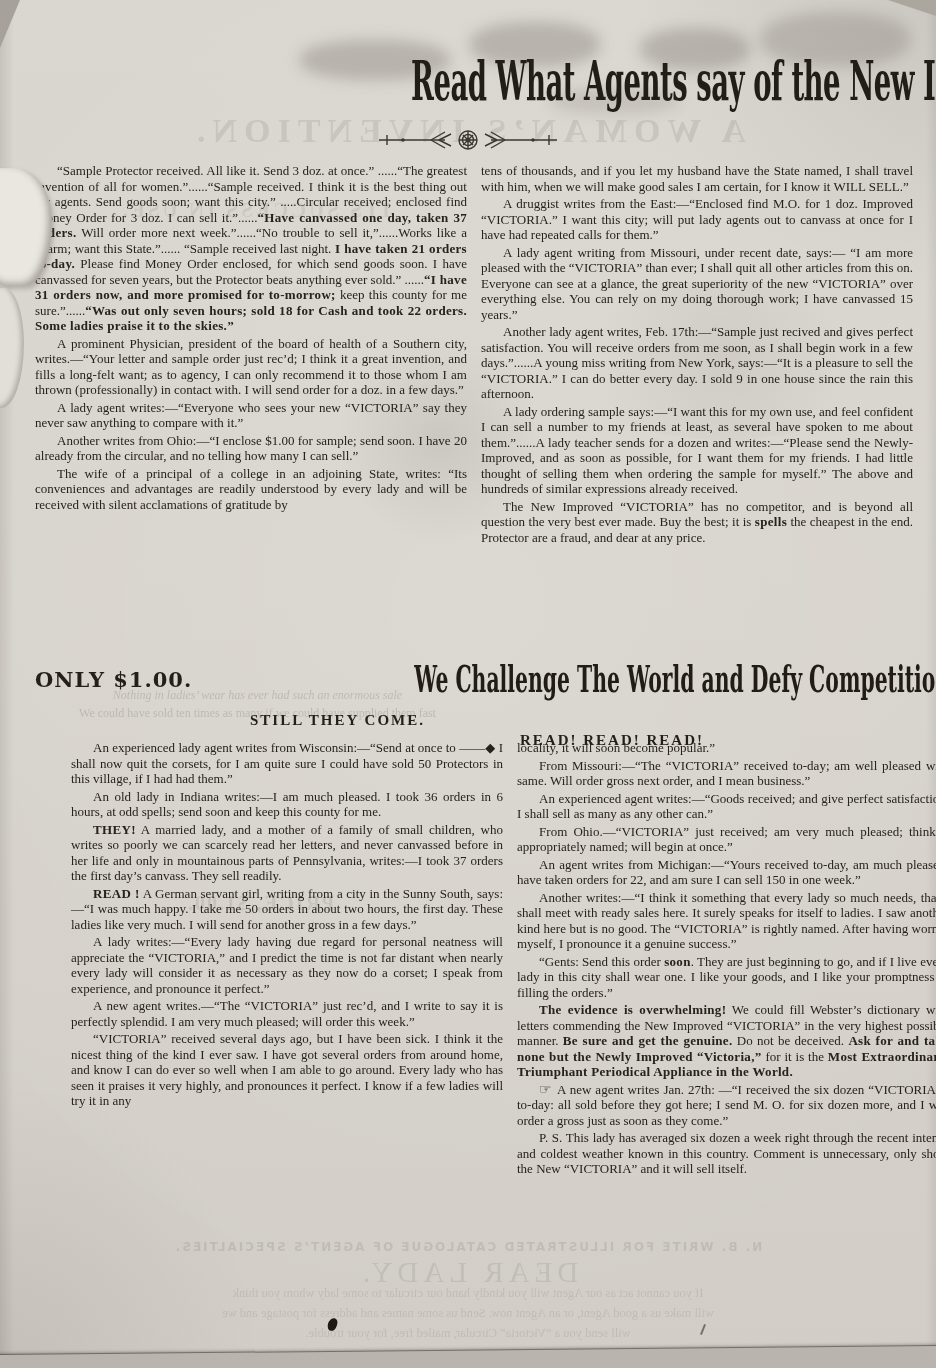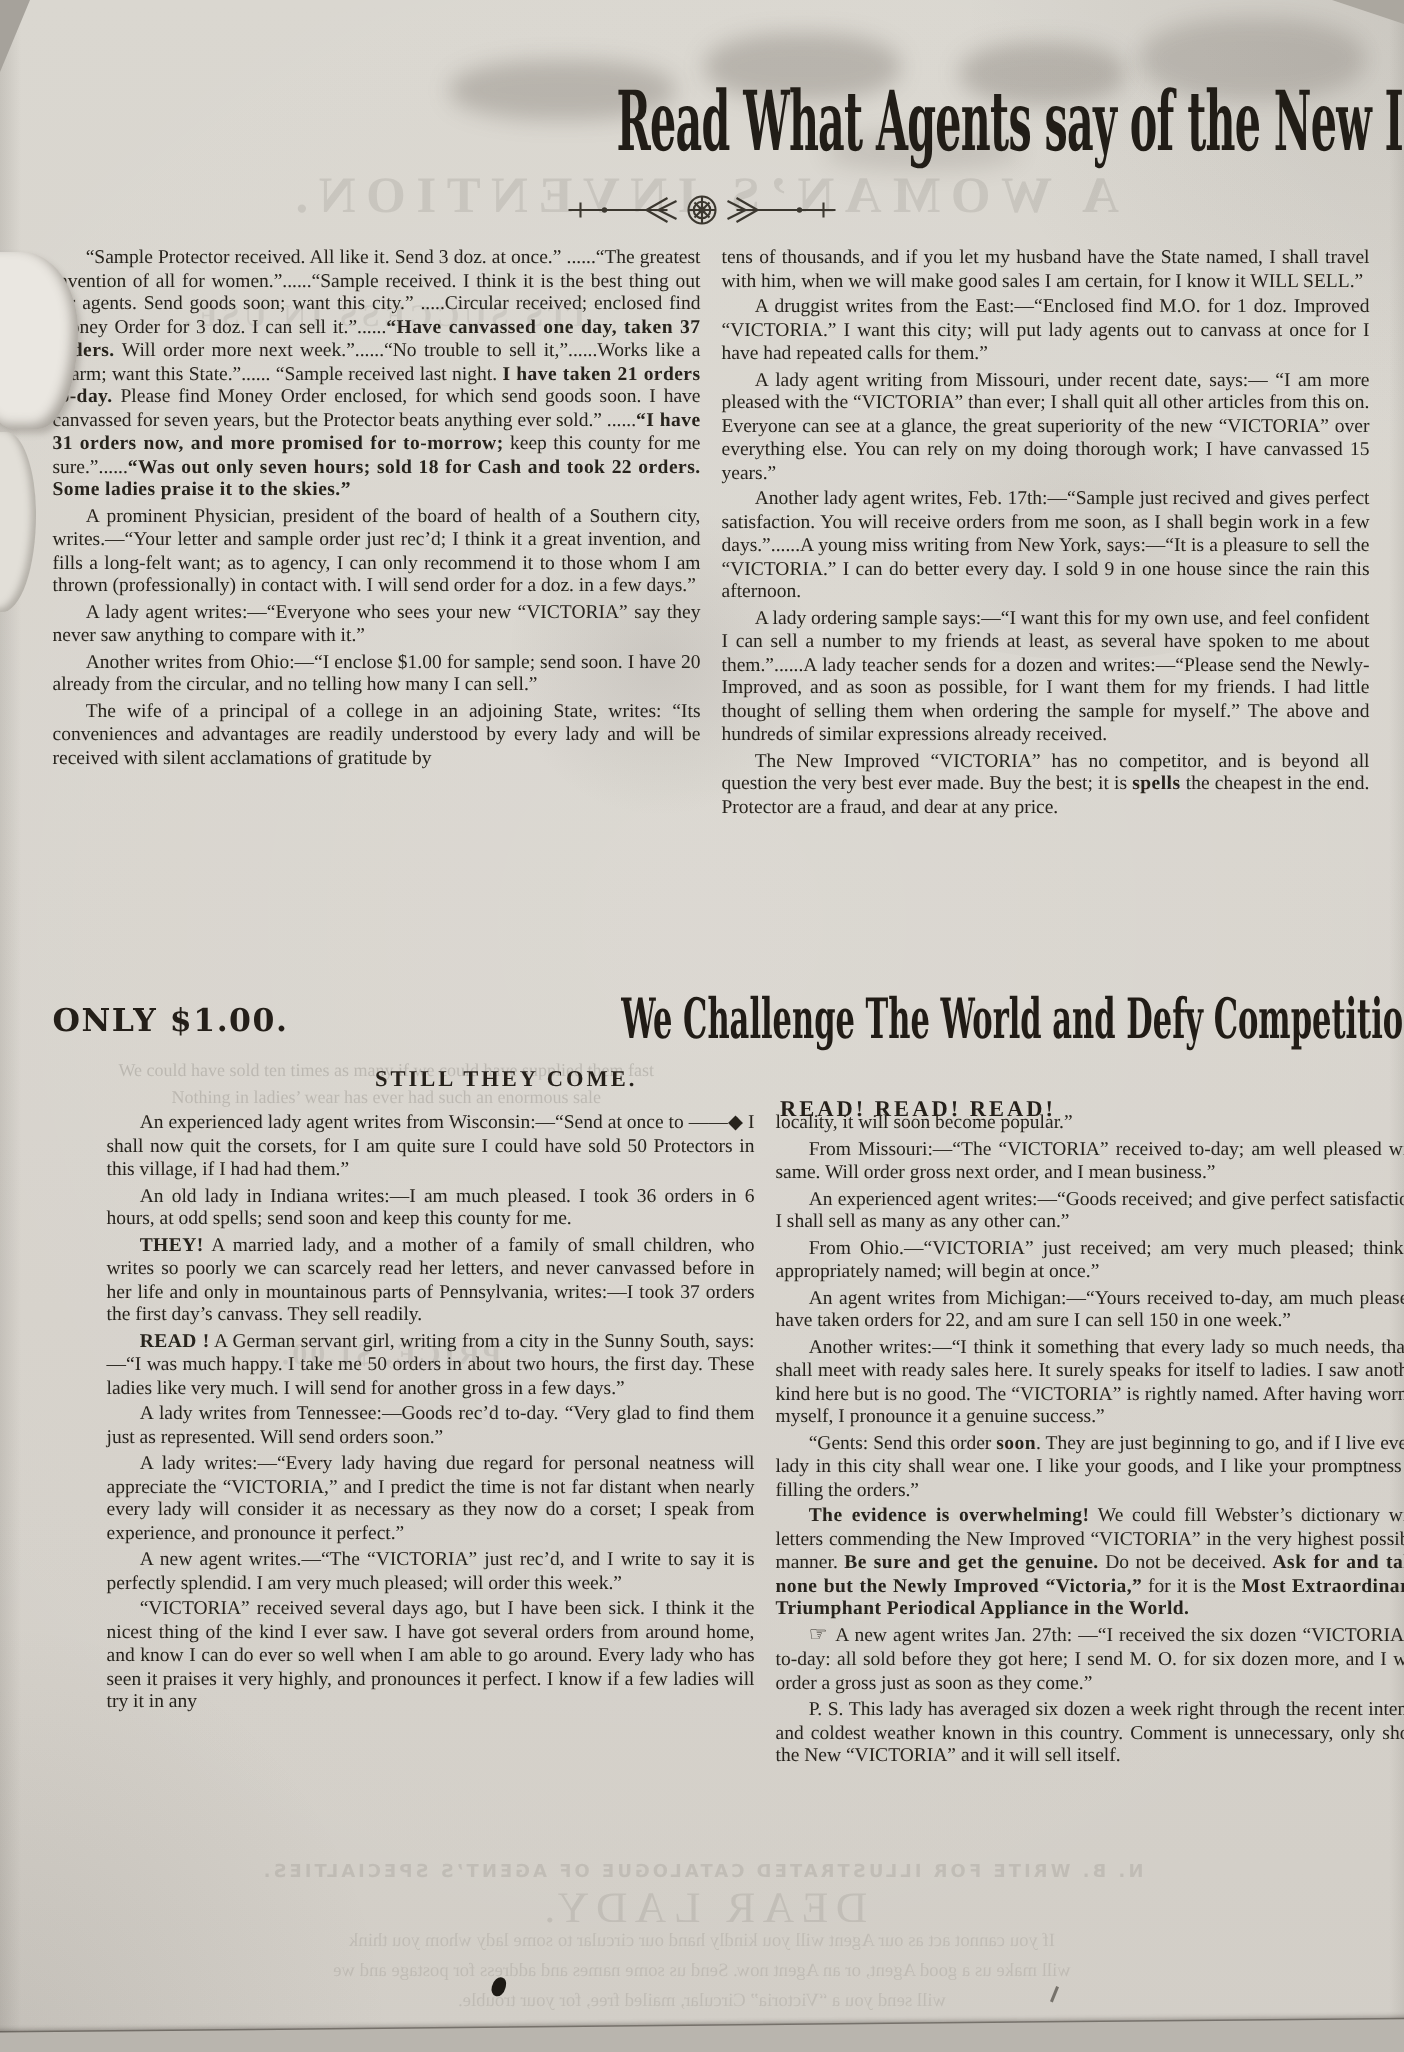--- a/index.html
+++ b/index.html
@@ -36,21 +36,21 @@
   .challenge span{display:inline-block;transform:scaleX(.55);transform-origin:50% 50%;}
   .colhead{position:absolute;top:712px;font-weight:bold;font-size:15px;letter-spacing:2px;white-space:nowrap;color:#241f19;}
   .colhead.lefth{left:250px;}
   .colhead.righth{left:520px;margin-top:20px;}
   
   .ghost{position:absolute;color:#55514a;pointer-events:none;white-space:nowrap;}
   .mir{transform:scaleX(-1);}
   .g-invention{top:112px;left:0;width:100%;text-align:center;font-size:34px;font-weight:bold;letter-spacing:7px;opacity:.13;}
   .g-success{top:198px;left:40px;width:430px;text-align:center;font-size:21px;font-weight:bold;letter-spacing:3px;opacity:.10;}
   .g-offset{left:45px;width:425px;text-align:center;font-size:12px;opacity:.22;filter:blur(.4px);}
-  .g-o1{top:724px;} .g-o2{top:706px;}
+  .g-o1{top:688px;font-style:italic;} .g-o2{top:706px;}
   .g-price{top:892px;left:60px;width:400px;text-align:center;font-size:20px;font-weight:bold;letter-spacing:2px;opacity:.12;}
   .g-cat{top:1240px;left:0;width:100%;text-align:center;font-family:"DejaVu Sans",sans-serif;font-weight:bold;font-size:12px;letter-spacing:2px;opacity:.14;}
   .g-dear{top:1256px;left:0;width:100%;text-align:center;font-size:29px;letter-spacing:5px;opacity:.13;}
   .g-b{left:55px;width:826px;text-align:center;font-size:12.5px;opacity:.14;filter:blur(.5px);}
   .g-b1{top:1286px;} .g-b2{top:1306px;} .g-b3{top:1326px;}
   
   .smudge{position:absolute;background:rgba(85,79,70,.26);filter:blur(7px);border-radius:45%;pointer-events:none;}
   .blob{position:absolute;border-radius:50%;pointer-events:none;}
   
   .tear1{position:absolute;left:-8px;top:168px;width:60px;height:118px;background:#eae7e1;
@@ -140,21 +140,20 @@
 
   <span class="colhead lefth">STILL THEY COME.</span>
   <span class="colhead righth">READ!  READ!  READ!</span>
 
   <div class="sec sec2">
     <div class="col">
         <p class="para"><span>An experienced lady agent writes from Wisconsin:—“Send at once to ——◆ I shall now quit the corsets, for I am quite sure I could have sold 50 Protectors in this village, if I had had them.”</span></p>
         <p class="para"><span>An old lady in Indiana writes:—I am much pleased.  I took 36 orders in 6 hours, at odd spells; send soon and keep this county for me.</span></p>
         <p class="para"><span class="b">THEY!</span><span>  A married lady, and a mother of a family of small children, who writes so poorly we can scarcely read her letters, and never canvassed before in her life and only in mountainous parts of Pennsylvania, writes:—I took 37 orders the first day’s canvass.  They sell readily.</span></p>
         <p class="para"><span class="b">READ !</span><span>  A German servant girl, writing from a city in the Sunny South, says:—“I was much happy.  I take me 50 orders in about two hours, the first day.  These ladies like very much.  I will send for another gross in a few days.”</span></p>
-        <p class="para"><span>A lady writes from Tennessee:—Goods rec’d to-day.  “Very glad to find them just as represented.  Will send orders soon.”</span></p>
         <p class="para"><span>A lady writes:—“Every lady having due regard for personal neatness will appreciate the “VICTORIA,” and I predict the time is not far distant when nearly every lady will consider it as necessary as they now do a corset; I speak from experience, and pronounce it perfect.”</span></p>
         <p class="para"><span>A new agent writes.—“The “VICTORIA” just rec’d, and I write to say it is perfectly splendid.  I am very much pleased; will order this week.”</span></p>
         <p class="para"><span>“VICTORIA” received several days ago, but I have been sick.  I think it the nicest thing of the kind I ever saw.  I have got several orders from around home, and know I can do ever so well when I am able to go around.  Every lady who has seen it praises it very highly, and pronounces it perfect.  I know if a few ladies will try it in any</span></p>
       </div>
     <div class="col">
         <p class="para noindent"><span>locality, it will soon become popular.”</span></p>
         <p class="para"><span>From Missouri:—“The “VICTORIA” received to-day; am well pleased with same.  Will order gross next order, and I mean business.”</span></p>
         <p class="para"><span>An experienced agent writes:—“Goods received; and give perfect satisfaction.  I shall sell as many as any other can.”</span></p>
         <p class="para"><span>From Ohio.—“VICTORIA” just received; am very much pleased; think it appropriately named; will begin at once.”</span></p>
         <p class="para"><span>An agent writes from Michigan:—“Yours received to-day, am much pleased; have taken orders for 22, and am sure I can sell 150 in one week.”</span></p>

